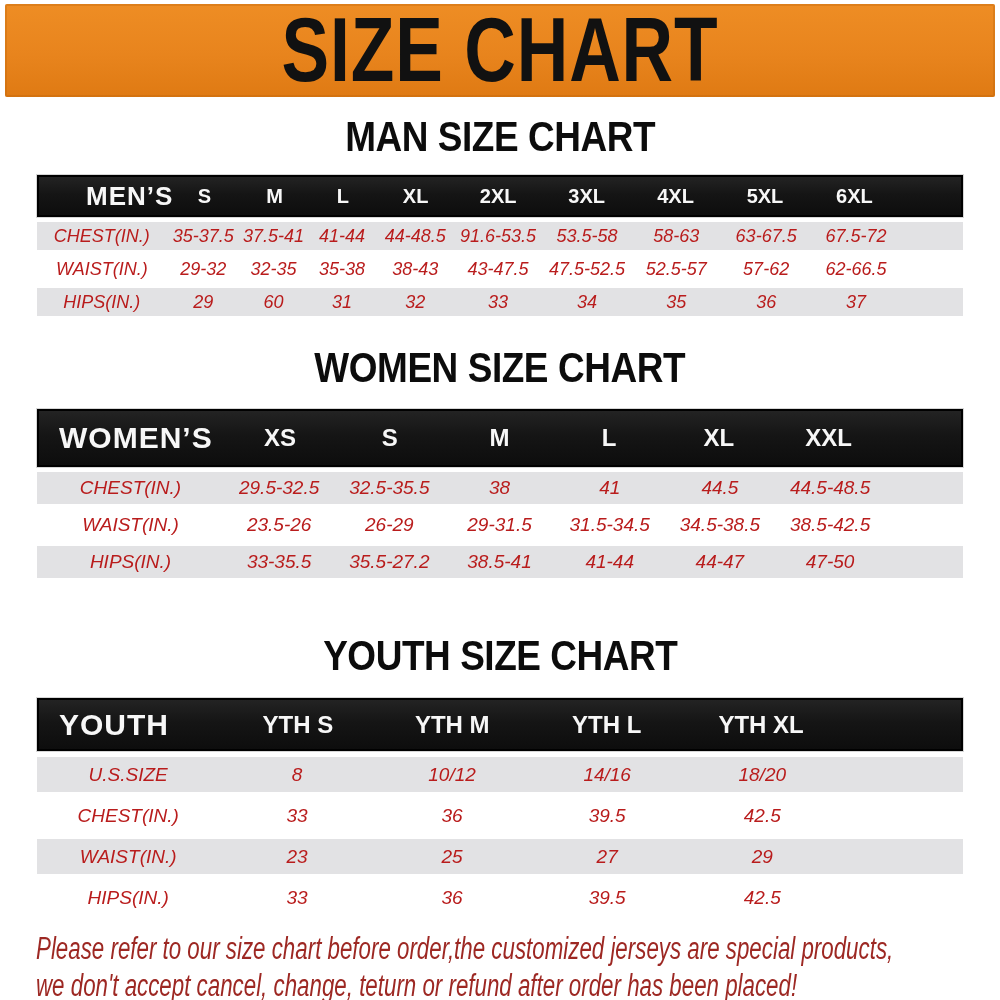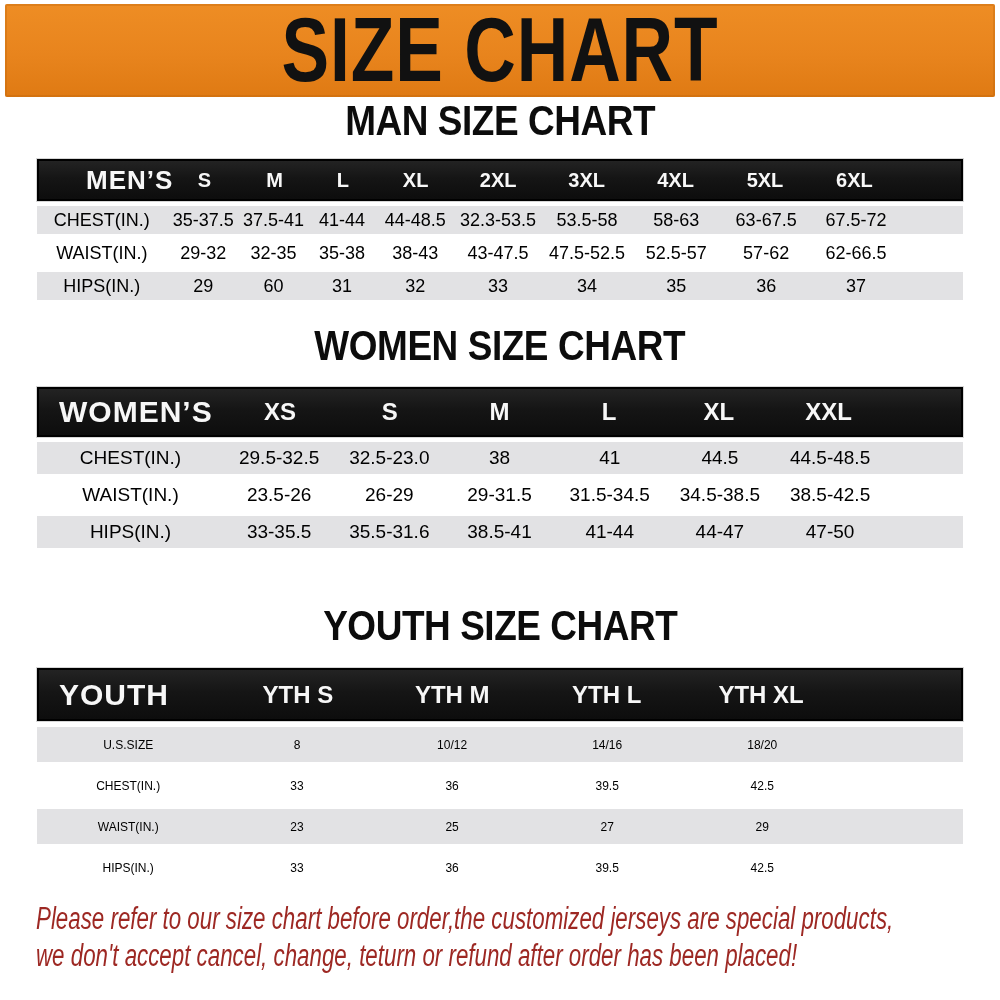--- a/index.html
+++ b/index.html
@@ -17,48 +17,48 @@
   }
   .banner-text{
     display:inline-block;font-weight:bold;font-size:84px;letter-spacing:1px;
     color:#111;transform:scale(0.85,1.08);white-space:nowrap;
   }
   
   .section-heading{
     margin:0;text-align:center;font-weight:bold;color:#0c0c0c;line-height:44px;
   }
   .condense{display:inline-block;font-size:42px;transform:scale(0.88,1.02);white-space:nowrap;letter-spacing:-0.5px;}
-  #sec-men .section-heading{margin-top:2px;}
-  #sec-women .section-heading{margin-top:24px;}
+  #sec-men .section-heading{margin-top:18px;}
+  #sec-women .section-heading{margin-top:30px;}
   #sec-youth .section-heading{margin-top:56px;}
   
   .chart{margin:0 37px;}
   #sec-men .chart{margin-top:10px;}
   #sec-women .chart{margin-top:13px;}
   #sec-youth .chart{margin-top:14px;}
   .bar{
     display:grid;align-items:center;box-sizing:border-box;
     background:linear-gradient(180deg,#232323,var(--bar_bg) 45%,#0d0d0d);
     border:2px solid #000;box-shadow:0 0 0 1px #d6d6d6;
     color:#f7f7f7;font-weight:bold;
   }
-  .row{display:grid;align-items:center;color:#000000;}
+  .row{display:grid;align-items:center;color:#b91c1c;font-style:italic;}
   .row.shaded{background:var(--row_shade);}
   .cell{text-align:center;white-space:nowrap;}
   .bar-label{text-align:left;padding-left:20px;letter-spacing:1px;white-space:nowrap;}
   
   .chart-men  .bar{height:42px;font-size:20px;}
   .chart-men  .bar .bar-label{font-size:26px;padding-left:47px;}
   .chart-men  .row{height:28px;margin-top:5px;font-size:18px;}
-  .chart-women .bar{height:50px;font-size:24px;}
+  .chart-women .bar{height:58px;font-size:24px;}
   .chart-women .bar .bar-label{font-size:30px;}
   .chart-women .row{height:32px;margin-top:5px;font-size:19px;}
   .chart-youth .bar{height:53px;font-size:24px;}
   .chart-youth .bar .bar-label{font-size:30px;}
-  .chart-youth .row{height:35px;margin-top:6px;font-size:12px;}
+  .chart-youth .row{height:35px;margin-top:6px;font-size:19px;}
   .chart-youth .row:first-of-type{margin-top:5px;}
   
   .cols-men  {grid-template-columns:14% 7.9% 7.3% 7.5% 8.3% 9.6% 9.6% 9.7% 9.7% 9.7%;}
   .cols-women{grid-template-columns:20.2% 11.9% 11.9% 11.9% 11.9% 11.9% 11.9%;}
   .cols-youth{grid-template-columns:19.7% 16.75% 16.75% 16.75% 16.75%;}
   
   .footer{margin:15px 36px 0;}
   .footer-line{color:var(--note_red);font-size:31px;line-height:37px;white-space:nowrap;font-style:italic;}
   .condense-left{display:inline-block;transform:scaleX(0.72);transform-origin:0 50%;white-space:nowrap;}
 </style>
@@ -85,21 +85,21 @@
           <div class="cell header-cell">4XL</div>
           <div class="cell header-cell">5XL</div>
           <div class="cell header-cell">6XL</div>
         </div>
         <div class="row cols-men shaded">
           <div class="cell row-label">CHEST(IN.)</div>
           <div class="cell value-cell">35-37.5</div>
           <div class="cell value-cell">37.5-41</div>
           <div class="cell value-cell">41-44</div>
           <div class="cell value-cell">44-48.5</div>
-          <div class="cell value-cell">32.3-53.5</div>
+          <div class="cell value-cell">91.6-53.5</div>
           <div class="cell value-cell">53.5-58</div>
           <div class="cell value-cell">58-63</div>
           <div class="cell value-cell">63-67.5</div>
           <div class="cell value-cell">67.5-72</div>
         </div>
         <div class="row cols-men">
           <div class="cell row-label">WAIST(IN.)</div>
           <div class="cell value-cell">29-32</div>
           <div class="cell value-cell">32-35</div>
           <div class="cell value-cell">35-38</div>
@@ -133,39 +133,39 @@
           <div class="cell header-cell">XS</div>
           <div class="cell header-cell">S</div>
           <div class="cell header-cell">M</div>
           <div class="cell header-cell">L</div>
           <div class="cell header-cell">XL</div>
           <div class="cell header-cell">XXL</div>
         </div>
         <div class="row cols-women shaded">
           <div class="cell row-label">CHEST(IN.)</div>
           <div class="cell value-cell">29.5-32.5</div>
-          <div class="cell value-cell">32.5-23.0</div>
+          <div class="cell value-cell">32.5-35.5</div>
           <div class="cell value-cell">38</div>
           <div class="cell value-cell">41</div>
           <div class="cell value-cell">44.5</div>
           <div class="cell value-cell">44.5-48.5</div>
         </div>
         <div class="row cols-women">
           <div class="cell row-label">WAIST(IN.)</div>
           <div class="cell value-cell">23.5-26</div>
           <div class="cell value-cell">26-29</div>
           <div class="cell value-cell">29-31.5</div>
           <div class="cell value-cell">31.5-34.5</div>
           <div class="cell value-cell">34.5-38.5</div>
           <div class="cell value-cell">38.5-42.5</div>
         </div>
         <div class="row cols-women shaded">
           <div class="cell row-label">HIPS(IN.)</div>
           <div class="cell value-cell">33-35.5</div>
-          <div class="cell value-cell">35.5-31.6</div>
+          <div class="cell value-cell">35.5-27.2</div>
           <div class="cell value-cell">38.5-41</div>
           <div class="cell value-cell">41-44</div>
           <div class="cell value-cell">44-47</div>
           <div class="cell value-cell">47-50</div>
         </div>
       </div>
   </section>
 
   <section class="section" id="sec-youth">
     <h2 class="section-heading"><span class="condense">YOUTH SIZE CHART</span></h2>

